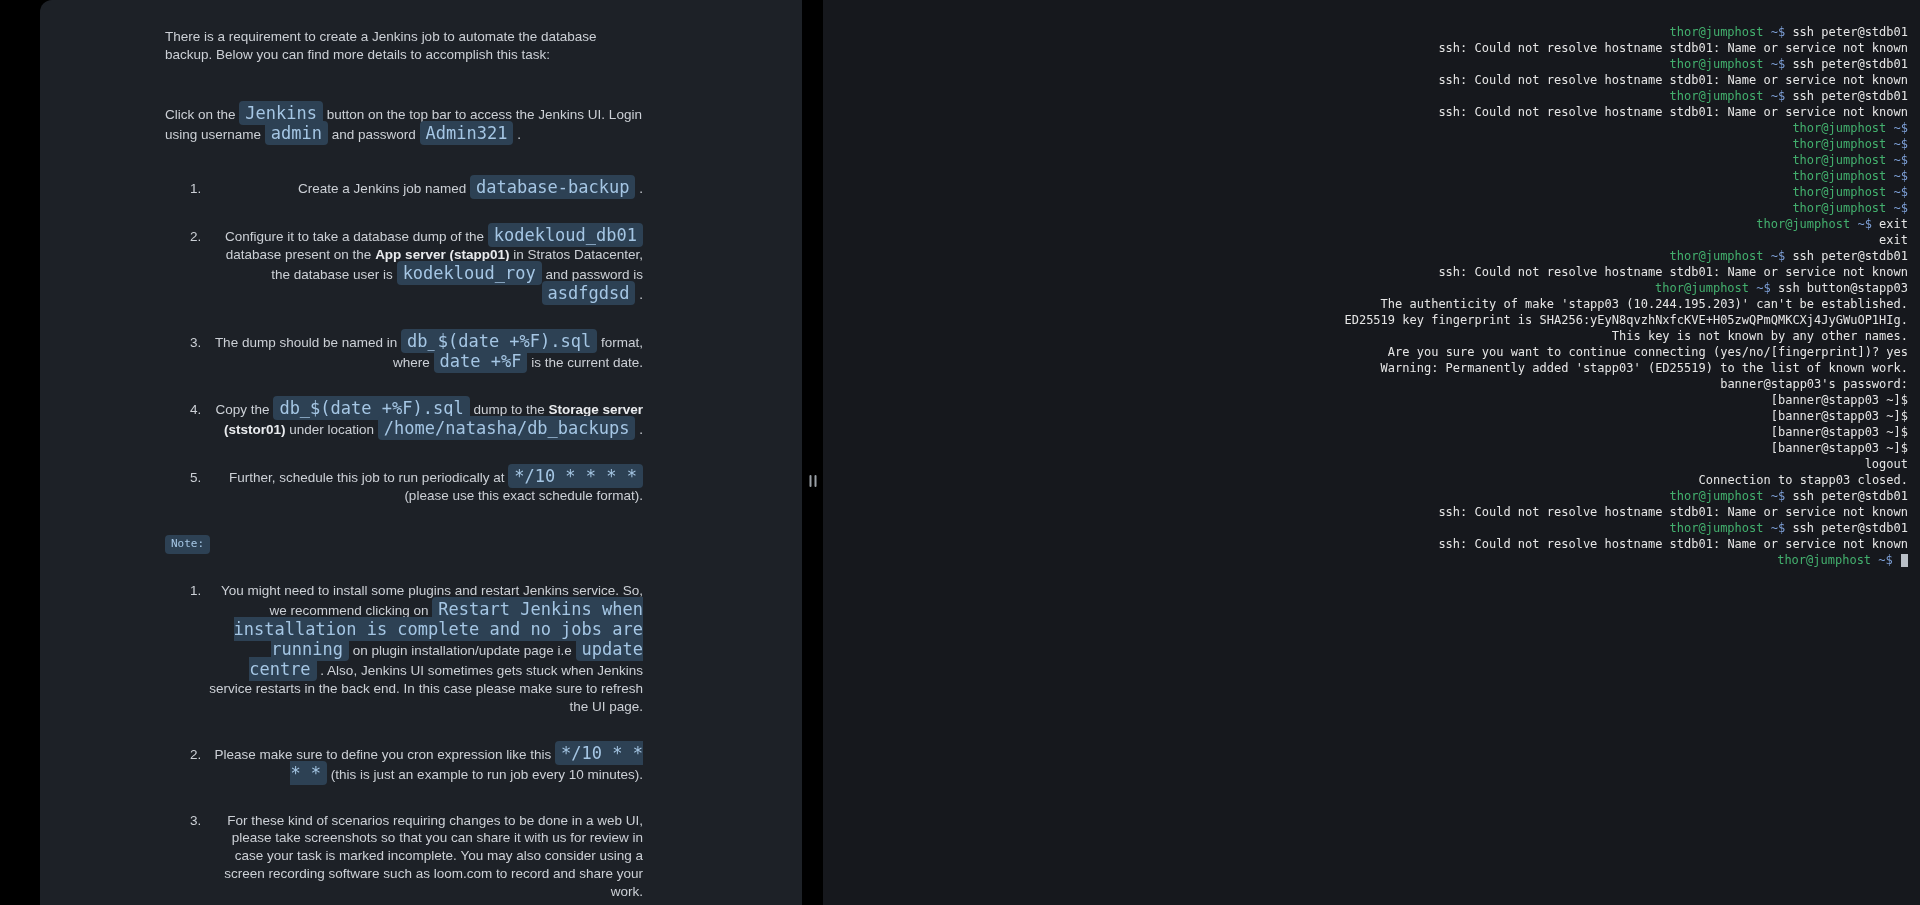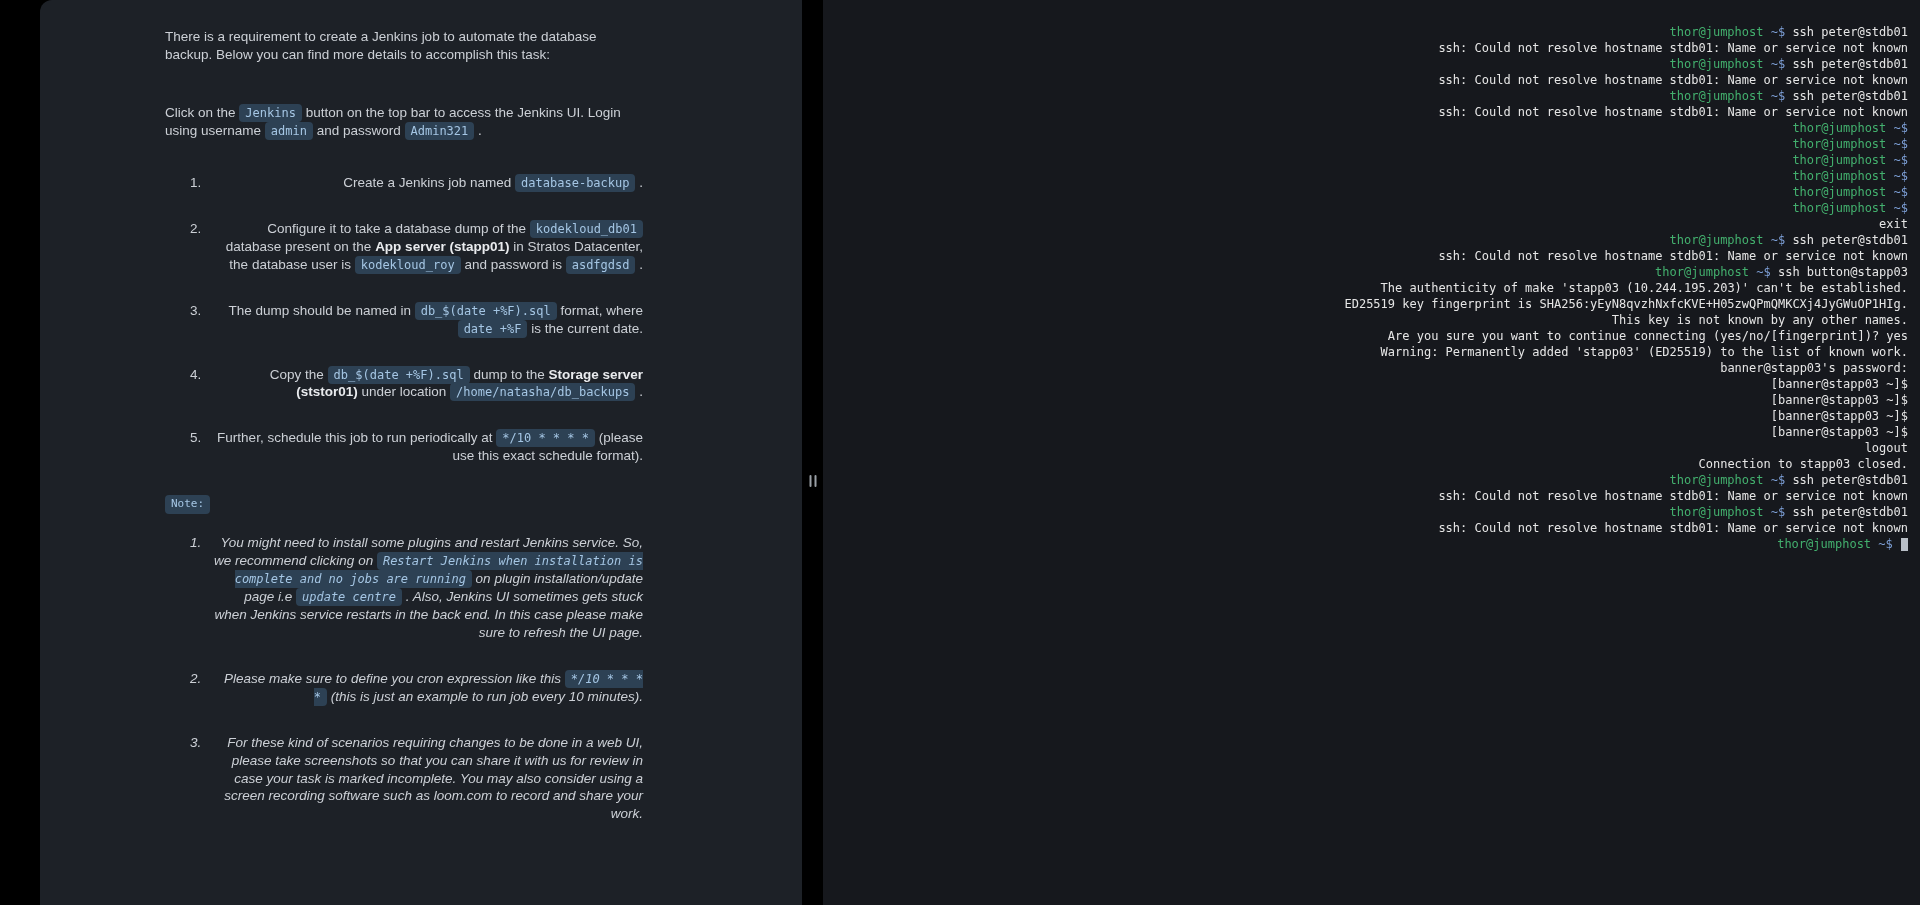--- a/index.html
+++ b/index.html
@@ -28,36 +28,36 @@
   }
   .task-content{
     width:478px; margin-left:125px; padding-top:28px;
     color:var(--body-text); font-size:13.5px; line-height:1.33;
   }
   .para { margin:0 0 40px 0; }
   .para-login { margin-bottom:0; }
 
   .chip{
     font-family:"DejaVu Sans Mono", monospace;
-    font-size:12px; line-height:1.1;
+    font-size:17px; line-height:1.1;
     background:var(--chip-bg); color:var(--chip-text);
     padding:2px 6px; border-radius:4px;
   }
   strong{ color:#e9ebee; font-weight:700; }
 
   ol.steps, ol.notes{ margin:34px 0 0 0; padding-left:40px;text-align:right; }
   ol.steps li, ol.notes li{ margin-bottom:28px; padding-left:4px; }
 
   .note-chip{
     display:inline-block; margin-top:2px;
     font-family:"DejaVu Sans Mono", monospace; font-size:11px;
     background:var(--chip-bg); color:var(--chip-text);
     padding:2px 6px; border-radius:4px;text-align:center;
   }
-  ol.notes{ margin-top:20px;font-style:italic; }
+  ol.notes{ margin-top:28px; }
 
   .check-btn{
     display:block; width:100%; height:30px; margin-top:26px;
     background:var(--check-bg); border:none; border-radius:6px;
     color:#c3c7cd; font-size:13.5px; font-family:inherit; cursor:pointer;
   }
 
   
   .divider{
     position:absolute; left:802px; top:0; width:21px; height:905px;
@@ -128,20 +128,21 @@
         <div class="term-line"><span class="t-user">thor@jumphost</span><span class="t-sym"> ~$</span><span class="t-cmd"> ssh peter@stdb01</span></div>
         <div class="term-line"><span class="t-out">ssh: Could not resolve hostname stdb01: Name or service not known</span></div>
         <div class="term-line"><span class="t-user">thor@jumphost</span><span class="t-sym"> ~$</span><span class="t-cmd"> ssh peter@stdb01</span></div>
         <div class="term-line"><span class="t-out">ssh: Could not resolve hostname stdb01: Name or service not known</span></div>
         <div class="term-line"><span class="t-user">thor@jumphost</span><span class="t-sym"> ~$</span></div>
         <div class="term-line"><span class="t-user">thor@jumphost</span><span class="t-sym"> ~$</span></div>
         <div class="term-line"><span class="t-user">thor@jumphost</span><span class="t-sym"> ~$</span></div>
         <div class="term-line"><span class="t-user">thor@jumphost</span><span class="t-sym"> ~$</span></div>
         <div class="term-line"><span class="t-user">thor@jumphost</span><span class="t-sym"> ~$</span></div>
         <div class="term-line"><span class="t-user">thor@jumphost</span><span class="t-sym"> ~$</span></div>
+        <div class="term-line"><span class="t-user">thor@jumphost</span><span class="t-sym"> ~$</span><span class="t-cmd"> exit</span></div>
         <div class="term-line"><span class="t-out">exit</span></div>
         <div class="term-line"><span class="t-user">thor@jumphost</span><span class="t-sym"> ~$</span><span class="t-cmd"> ssh peter@stdb01</span></div>
         <div class="term-line"><span class="t-out">ssh: Could not resolve hostname stdb01: Name or service not known</span></div>
         <div class="term-line"><span class="t-user">thor@jumphost</span><span class="t-sym"> ~$</span><span class="t-cmd"> ssh button@stapp03</span></div>
         <div class="term-line"><span class="t-out">The authenticity of make 'stapp03 (10.244.195.203)' can't be established.</span></div>
         <div class="term-line"><span class="t-out">ED25519 key fingerprint is SHA256:yEyN8qvzhNxfcKVE+H05zwQPmQMKCXj4JyGWuOP1HIg.</span></div>
         <div class="term-line"><span class="t-out">This key is not known by any other names.</span></div>
         <div class="term-line"><span class="t-out">Are you sure you want to continue connecting (yes/no/[fingerprint])? yes</span></div>
         <div class="term-line"><span class="t-out">Warning: Permanently added 'stapp03' (ED25519) to the list of known work.</span></div>
         <div class="term-line"><span class="t-out">banner@stapp03's password:</span></div>

